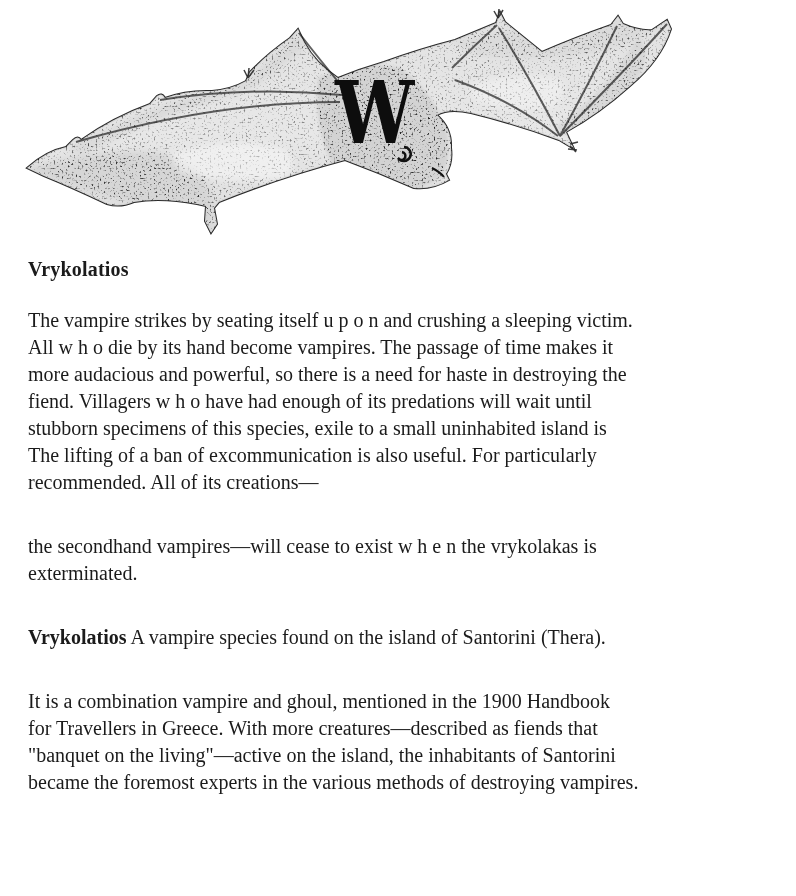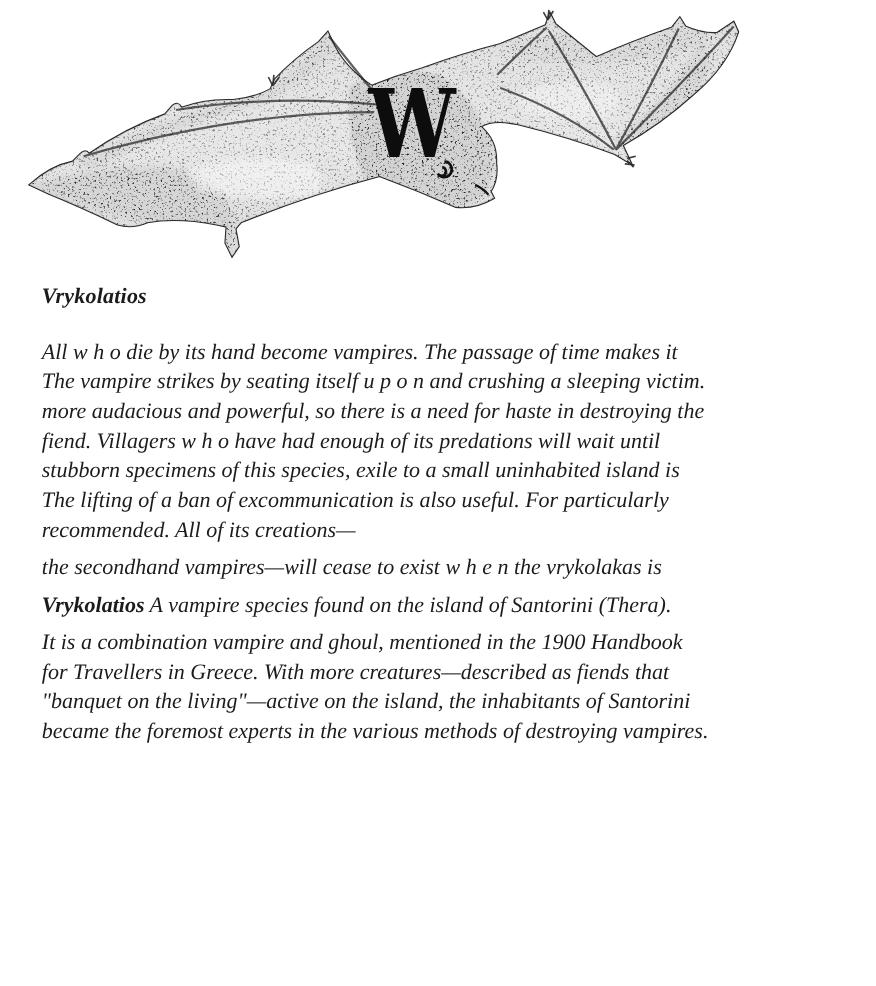--- a/index.html
+++ b/index.html
@@ -14,36 +14,35 @@
   }
   .figure {
     position: absolute;
     left: 0;
     top: 0;
     width: 796px;
     height: 250px;
   }
   .textcol {
     position: absolute;
-    left: 38px;
+    left: 28px;
     top: 256px;
     width: 740px;
     color: #1b1b1b;
-    font-style: italic;
     font-size: 20px;
     line-height: 27px;
   }
   .heading {
     font-weight: bold;
     font-size: 20px;
     letter-spacing: 0.2px;
     margin-bottom: 24px;
   }
   .para { margin: 0; }
-  .para.gap { margin-top: 7px; }
+  .para.gap { margin-top: 37px; }
   .line { display: block; white-space: nowrap; }
   .entry-term { font-weight: bold; }
 </style>
 </head>
 <body>
 
 <div class="page">
 
   <svg class="figure" viewBox="0 0 796 250" width="796" height="250">
     <defs>
@@ -142,31 +141,32 @@
   </svg>
 
   <div class="textcol">
 
     <div class="heading">Vrykolatios</div>
 
     <p class="para">
     </p>
 
     <p class="para">
+      <span class="line">The vampire strikes by seating itself u p o n and crushing a sleeping victim.</span>
       <span class="line">All w h o die by its hand become vampires. The passage of time makes it</span>
-      <span class="line">The vampire strikes by seating itself u p o n and crushing a sleeping victim.</span>
       <span class="line">more audacious and powerful, so there is a need for haste in destroying the</span>
       <span class="line">fiend. Villagers w h o have had enough of its predations will wait until</span>
       <span class="line">stubborn specimens of this species, exile to a small uninhabited island is</span>
       <span class="line">The lifting of a ban of excommunication is also useful. For particularly</span>
       <span class="line">recommended. All of its creations—</span>
     </p>
 
     <p class="para gap">
       <span class="line">the secondhand vampires—will cease to exist w h e n the vrykolakas is</span>
+      <span class="line">exterminated.</span>
     </p>
 
     <p class="para gap">
       <span class="line"><span class="entry-term">Vrykolatios</span><span> A vampire species found on the island of Santorini (Thera).</span></span>
     </p>
 
     <p class="para gap">
       <span class="line">It is a combination vampire and ghoul, mentioned in the 1900 Handbook</span>
       <span class="line">for Travellers in Greece. With more creatures—described as fiends that</span>
       <span class="line">"banquet on the living"—active on the island, the inhabitants of Santorini</span>

